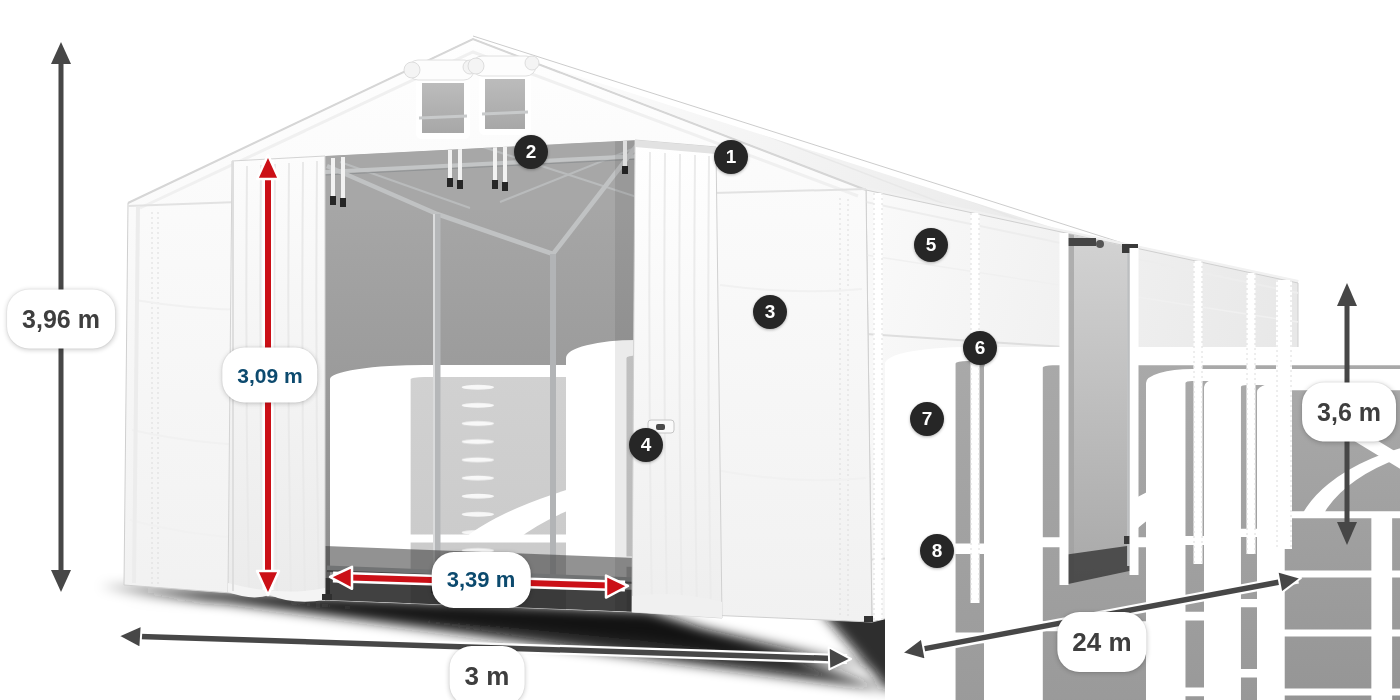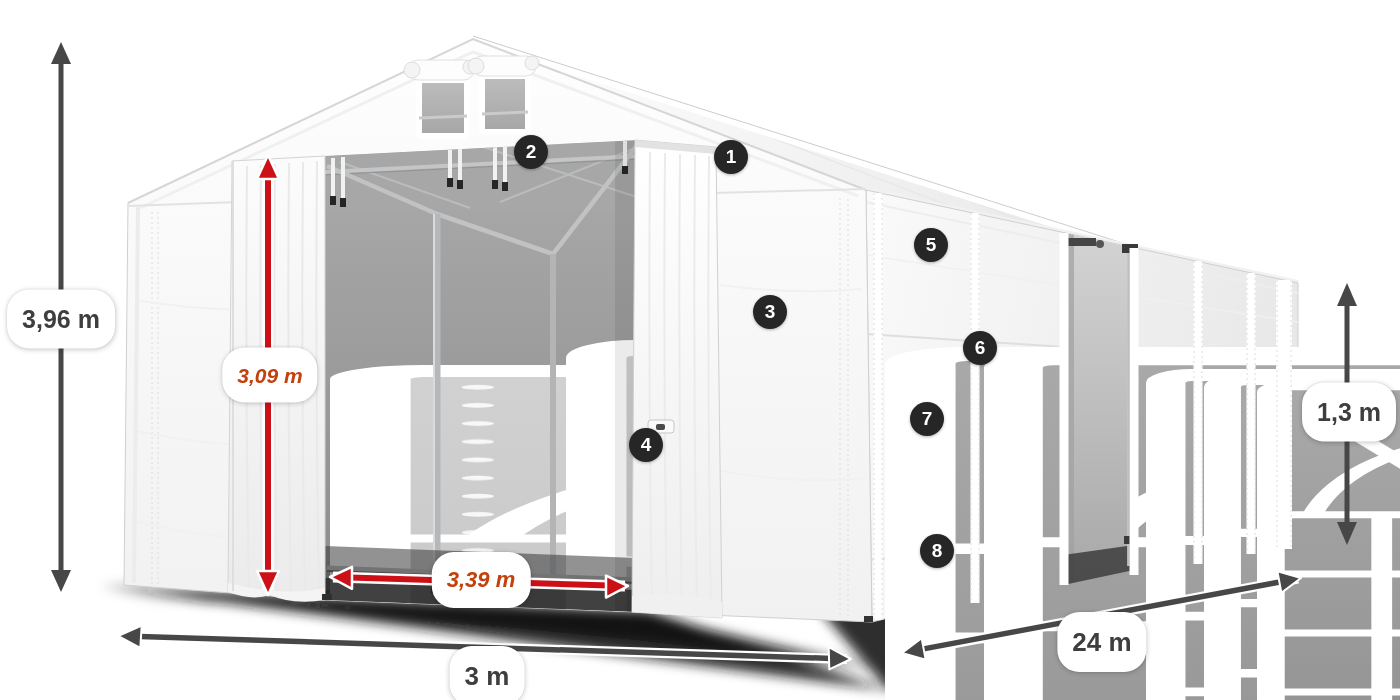--- a/index.html
+++ b/index.html
@@ -7,21 +7,21 @@
     position:relative;width:1400px;height:700px;overflow:hidden;
     background:#ffffff;font-family:"Liberation Sans","DejaVu Sans",sans-serif;
   }
   #tent-svg{position:absolute;left:0;top:0;}
   .pill{
     position:absolute;transform:translate(-50%,-50%);
     background:#ffffff;border-radius:22px;padding:17px 15px;
     font-weight:bold;color:#3e3e3e;white-space:nowrap;line-height:1;
     box-shadow:0 1px 5px rgba(0,0,0,0.20), 0 0 0 1px rgba(0,0,0,0.03);
   }
-  .pill.red{color:#c2410c;font-style:italic;}
+  .pill.red{color:#0c4a6e;}
   .fs25{font-size:25px;} .fs26{font-size:26px;margin-top:28px;} .fs22{font-size:22px;} .fs21{font-size:21px;}
   .marker{
     position:absolute;transform:translate(-50%,-50%);
     width:34px;height:34px;border-radius:50%;
     background:#262626;color:#ffffff;
     display:flex;align-items:center;justify-content:center;
     font-size:19px;font-weight:bold;cursor:pointer;
     box-shadow:0 1px 3px rgba(0,0,0,0.30);
     user-select:none;
   }
@@ -276,21 +276,21 @@
       <path d="M1347,545 L1337,522 L1357,522 Z" fill="#474747"></path>
     </g>
   </g>
 </svg>
 
   <div class="pill fs25" style="left:61px;top:319px;">3,96 m</div>
   <div class="pill red fs21" style="left:270px;top:375px;">3,09 m</div>
   <div class="pill red fs22" style="left:481px;top:580px;">3,39 m</div>
   <div class="pill fs26" style="left:487px;top:648px;">3 m</div>
   <div class="pill fs26" style="left:1102px;top:614px;">24 m</div>
-  <div class="pill fs25" style="left:1349px;top:412px;">1,3 m</div>
+  <div class="pill fs25" style="left:1349px;top:412px;">3,6 m</div>
 
   <div class="marker" style="left:731px;top:157px;">1</div>
   <div class="marker" style="left:531px;top:152px;">2</div>
   <div class="marker" style="left:770px;top:312px;">3</div>
   <div class="marker" style="left:646px;top:445px;">4</div>
   <div class="marker" style="left:931px;top:245px;">5</div>
   <div class="marker" style="left:980px;top:348px;">6</div>
   <div class="marker" style="left:927px;top:419px;">7</div>
   <div class="marker" style="left:937px;top:551px;">8</div>
 

